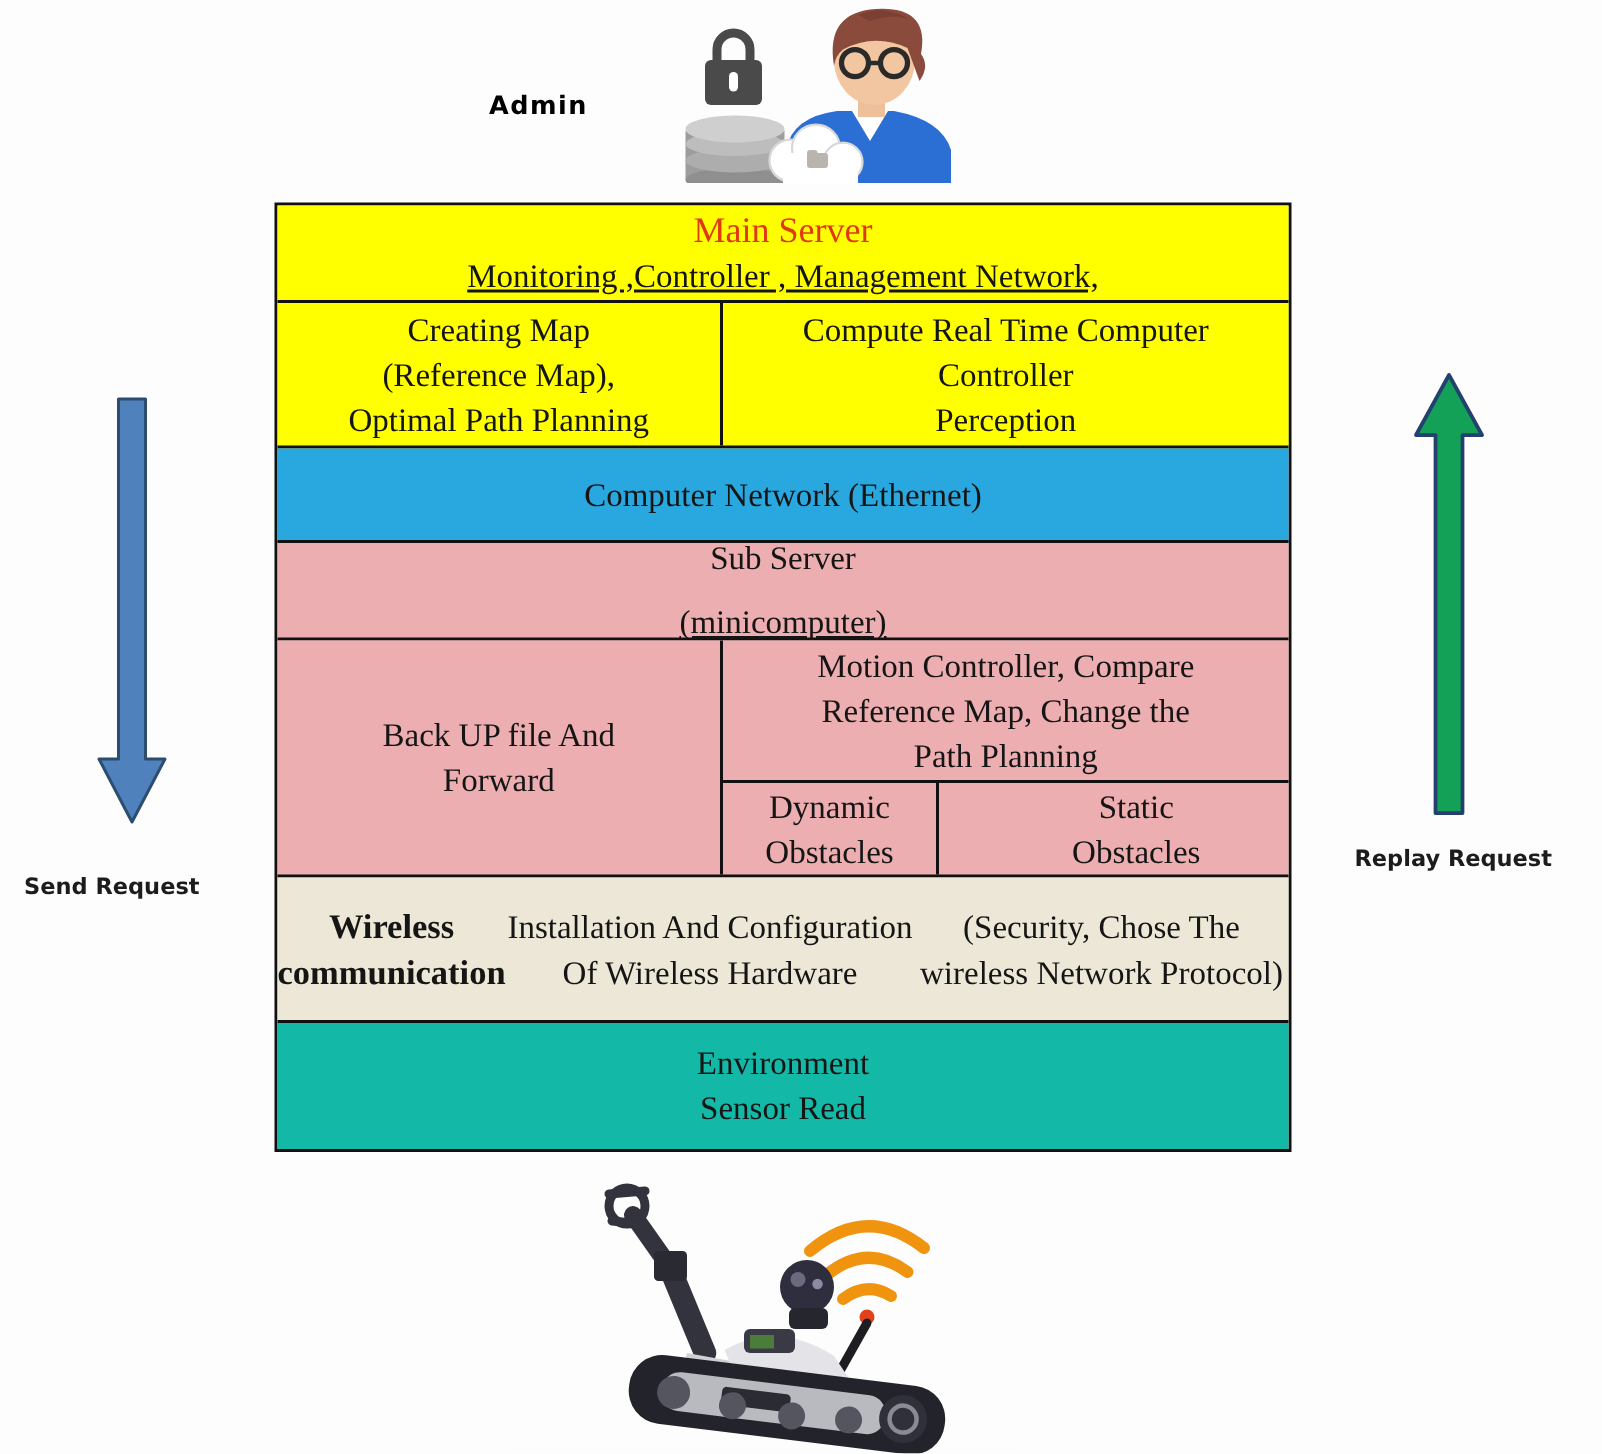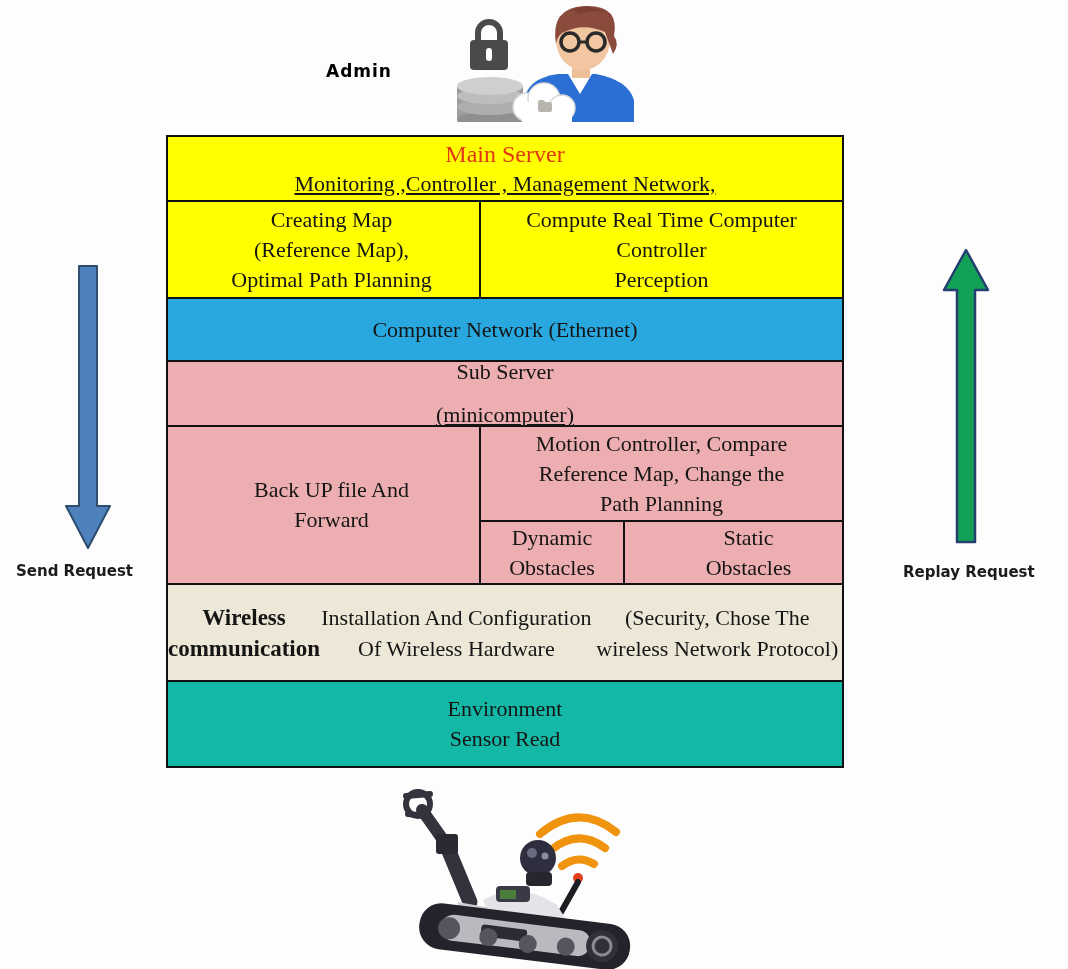--- a/index.html
+++ b/index.html
@@ -11,21 +11,21 @@
   }
   
   .admin-label {
     position:absolute; left:326px; top:61px;
     font-family:"DejaVu Sans", sans-serif; font-weight:bold;
     font-size:17px; color:#000000; letter-spacing:1px;
   }
   .admin-illustration { position:absolute; left:432px; top:2px; }
   
   .stack {
-    position:absolute; left:166px; top:135px; width:678px; height:633px;
+    position:absolute; left:183px; top:135px; width:678px; height:633px;
     border:2px solid #111; display:flex; flex-direction:column;
   }
   .row { width:100%; display:flex; }
   .row + .row { border-top:0; }
   .r-border { border-bottom:2px solid #111; }
   .cell {
     display:flex; flex-direction:column; justify-content:center; align-items:center;
     text-align:center;
   }
   .preline { white-space:pre-line; }
@@ -39,34 +39,34 @@
   .u { text-decoration:underline; }
   .main-title { font-size:24px; line-height:30px; color:#e23812; }
   .wireless-title { font-size:23px; font-weight:bold; line-height:31px; }
   .row1 { height:65px; flex-direction:column; justify-content:center; align-items:center; }
   .row2 { height:97px; }
   .row3 { height:63px; flex-direction:column; justify-content:center; align-items:center; }
   .row4 { height:65px; flex-direction:column; justify-content:center; align-items:center;gap:13px; }
   .row5 { height:158px; }
   .row6 { height:97px; flex-direction:row; justify-content:center; align-items:center; }
   .row7 { flex:1; flex-direction:column; justify-content:center; align-items:center; }
-  .col-left  { width:297px; border-right:2px solid #111;margin-left:16px; }
+  .col-left  { width:297px; border-right:2px solid #111; }
   .col-right { flex:1; }
   .right-split { flex:1; display:flex; flex-direction:column; }
   .motion-cell { height:95px; border-bottom:2px solid #111; }
   .obstacle-row { flex:1; display:flex; }
   .dyn-cell { width:144px; border-right:2px solid #111; }
   .sta-cell { flex:1;margin-left:30px; }
   
   .arrow-svg { position:absolute; }
   .side-label {
     position:absolute; font-family:"DejaVu Sans", sans-serif;
     font-weight:bold; font-size:15px; color:#1c1c1c;
   }
-  .send-label   { left:16px;  top:562px; }
+  .send-label   { left:16px;  top:582px; }
   .replay-label { left:903px; top:563px; }
   
   .robot-illustration { position:absolute; left:388px; top:782px; }
 </style>
 </head>
 <body>
 
 <div class="canvas">
 
   <div class="admin-label">Admin</div>

